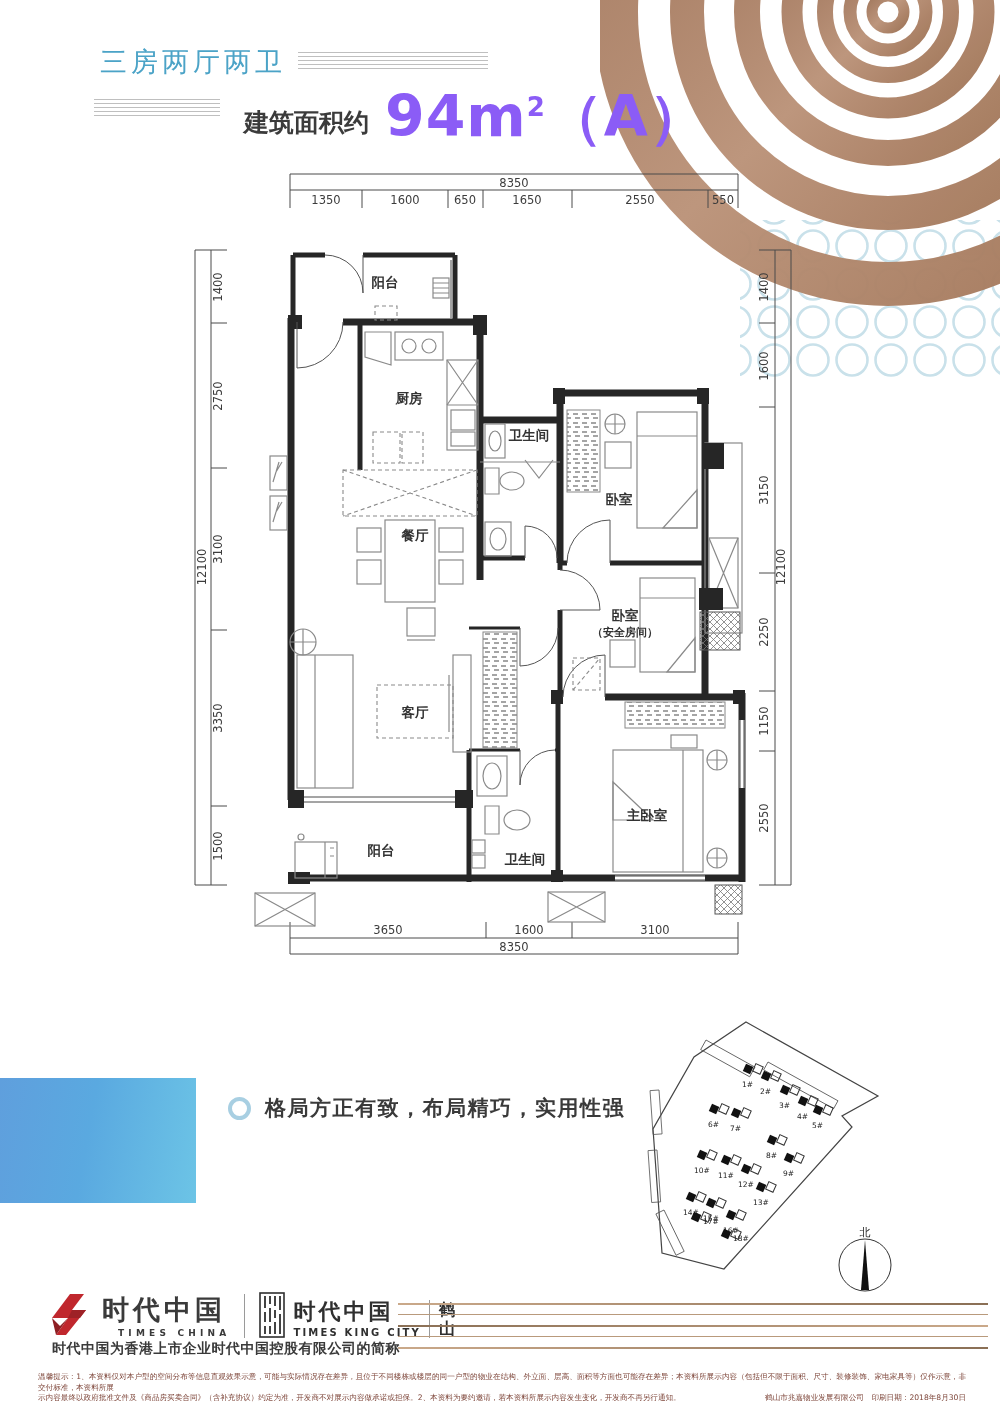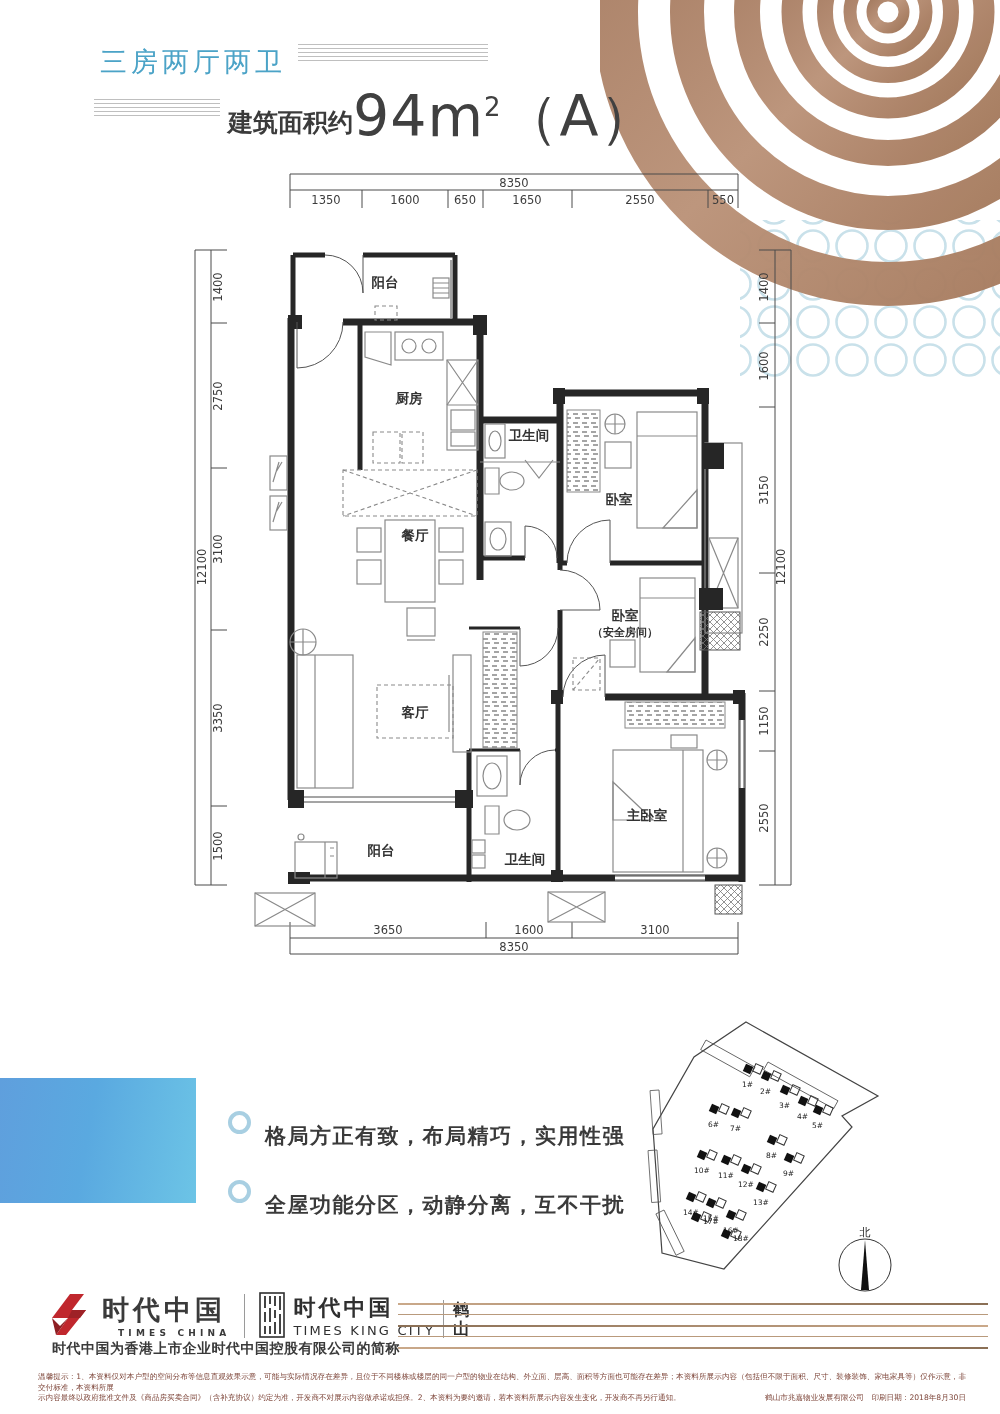--- a/index.html
+++ b/index.html
@@ -4,42 +4,42 @@
 <style>
   html,body{margin:0;padding:0;background:#ffffff;}
   #page{position:relative;width:1000px;height:1414px;background:#fff;overflow:hidden;
         font-family:"DejaVu Sans",sans-serif;color:#3a3a3a;}
   .abs{position:absolute;}
   
   .subtitle{font-size:27px;letter-spacing:4px;color:#4ba3c7;font-weight:500;}
   .linegroup{display:block;}
   .linegroup i{display:block;height:1px;background:#bfbfbf;margin-bottom:3px;}
   .arealabel{font-size:25px;font-weight:bold;color:#3b3b3b;}
-  .areanum{font-size:57px;color:#404040;font-weight:400;letter-spacing:1px;line-height:1;}
+  .areanum{font-size:57px;color:#8b5cf6;font-weight:700;letter-spacing:1px;line-height:1;}
   .areanum sup{font-size:26px;}
   
   .dimtxt{font-size:11.5px;fill:#3c3c3c;font-family:"DejaVu Sans",sans-serif;text-anchor:middle;}
   .roomlbl{font-size:13.5px;fill:#333;font-weight:bold;text-anchor:middle;font-family:"DejaVu Sans",sans-serif;}
   .roomlbl2{font-size:11px;fill:#333;font-weight:bold;text-anchor:middle;font-family:"DejaVu Sans",sans-serif;}
   .wall{stroke:#262626;fill:none;stroke-linecap:butt;}
   .w7{stroke-width:7;} .w5{stroke-width:5;} .w3{stroke-width:3;}
   .thin{stroke:#4a4a4a;stroke-width:1;fill:none;}
   .fur{fill:none;stroke:#8a8a8a;stroke-width:1.2;}
   .furd{fill:none;stroke:#8a8a8a;stroke-width:1.1;stroke-dasharray:4 3;}
   .blk{fill:#262626;stroke:none;}
   .arc{fill:none;stroke:#555;stroke-width:1;}
   
   .feat-row{display:flex;align-items:center;margin-bottom:13px;}
   .feat-dot{width:15px;height:15px;border-radius:50%;border:4px solid #a8cfe2;background:#fff;margin-right:14px;flex:0 0 auto;}
-  .feat-text{font-size:21px;font-weight:bold;color:#3a3a3a;letter-spacing:1.5px;white-space:nowrap;margin-top:28px;}
+  .feat-text{font-size:21px;font-weight:bold;color:#3a3a3a;letter-spacing:1.5px;white-space:nowrap;}
   
   .brandcn{font-size:27px;font-weight:bold;color:#3a3a3a;letter-spacing:4px;}
   .branden{font-size:9px;font-weight:bold;color:#3a3a3a;letter-spacing:4.2px;margin-left:16px;}
   .brand2cn{font-size:22px;font-weight:bold;color:#2f2f2f;font-family:"DejaVu Serif",serif;letter-spacing:3px;}
-  .brand2en{font-size:13px;font-weight:normal;color:#2f2f2f;letter-spacing:2.2px;}
+  .brand2en{font-size:10px;font-weight:bold;color:#2f2f2f;letter-spacing:2.2px;}
   .brandregion{font-size:16px;font-weight:bold;color:#2f2f2f;font-family:"DejaVu Serif",serif;width:18px;line-height:19px;text-align:center;}
   .vdiv{width:1px;background:#9a9a9a;}
   .tagline{font-size:14px;font-weight:bold;color:#3a3a3a;letter-spacing:0.5px;}
   .disc{font-size:7.6px;line-height:10.5px;color:#7d4539;text-align:justify;}
   .disc .co{float:right;}
   .tanline{position:absolute;left:0;top:0;width:100%;}
 </style>
 </head>
 <body>
 
@@ -62,31 +62,31 @@
       <circle cx="288" cy="12" r="38" stroke-width="13"></circle>
       <circle cx="288" cy="12" r="63" stroke-width="16"></circle>
       <circle cx="288" cy="12" r="96" stroke-width="21"></circle>
       <circle cx="288" cy="12" r="141" stroke-width="26"></circle>
       <circle cx="288" cy="12" r="201" stroke-width="34"></circle>
       <circle cx="288" cy="12" r="272" stroke-width="44"></circle>
     </g>
   </svg>
 
   <div class="abs" style="left:100px;top:44px;">
-    <div style="display:flex;">
+    <div style="display:flex;align-items:center;">
       <span class="subtitle">三房两厅两卫</span>
       <span class="linegroup" style="width:190px;margin-left:12px;">
         <i></i>
           <i></i>
           <i></i>
           <i></i>
           <i></i>
       </span>
     </div>
-    <div style="display:flex;align-items:flex-end;margin-top:8px;">
+    <div style="display:flex;align-items:flex-end;margin-top:8px;gap:16px;">
       <span class="linegroup" style="width:126px;margin-right:8px;margin-bottom:26px;margin-left:-6px;">
         <i></i>
           <i></i>
           <i></i>
           <i></i>
           <i></i>
       </span>
       <span class="arealabel" style="padding-bottom:6px;">建筑面积约</span>
       <span class="areanum"><span>94m</span><sup>2</sup><span>（A）</span></span>
     </div>
@@ -369,24 +369,20 @@
     </g>
   </svg>
 
   <div class="abs" style="left:0;top:1078px;width:196px;height:125px;background:linear-gradient(100deg,#5f9fdd 0%,#5aa9e0 45%,#6cc4e6 100%);"></div>
 
   <div class="abs" style="left:228px;top:1094px;">
     <div class="feat-row">
       <span class="feat-dot"></span>
       <span class="feat-text">格局方正有致，布局精巧，实用性强</span>
     </div>
-    <div class="feat-row">
-      <span class="feat-dot"></span>
-      <span class="feat-text">全屋功能分区，动静分离，互不干扰</span>
-    </div>
   </div>
 
   <svg class="abs" style="left:630px;top:1010px;width:320px;height:290px;" viewBox="630 1010 320 290">
     <polygon points="746,1022 878,1096 842,1116 852,1127 724,1269 662,1253 653,1129 694,1057" fill="none" stroke="#444" stroke-width="1.2"></polygon>
     <g fill="none" stroke="#555" stroke-width="0.8">
       <rect x="0" y="0" width="56" height="11" transform="translate(706,1040) rotate(29)"></rect>
       <rect x="0" y="0" width="80" height="9" transform="translate(768,1062) rotate(29)"></rect>
       <rect x="0" y="0" width="44" height="9" transform="translate(659,1090) rotate(86)"></rect>
       <rect x="0" y="0" width="52" height="9" transform="translate(657,1150) rotate(86)"></rect>
       <rect x="0" y="0" width="46" height="9" transform="translate(664,1210) rotate(64)"></rect>

